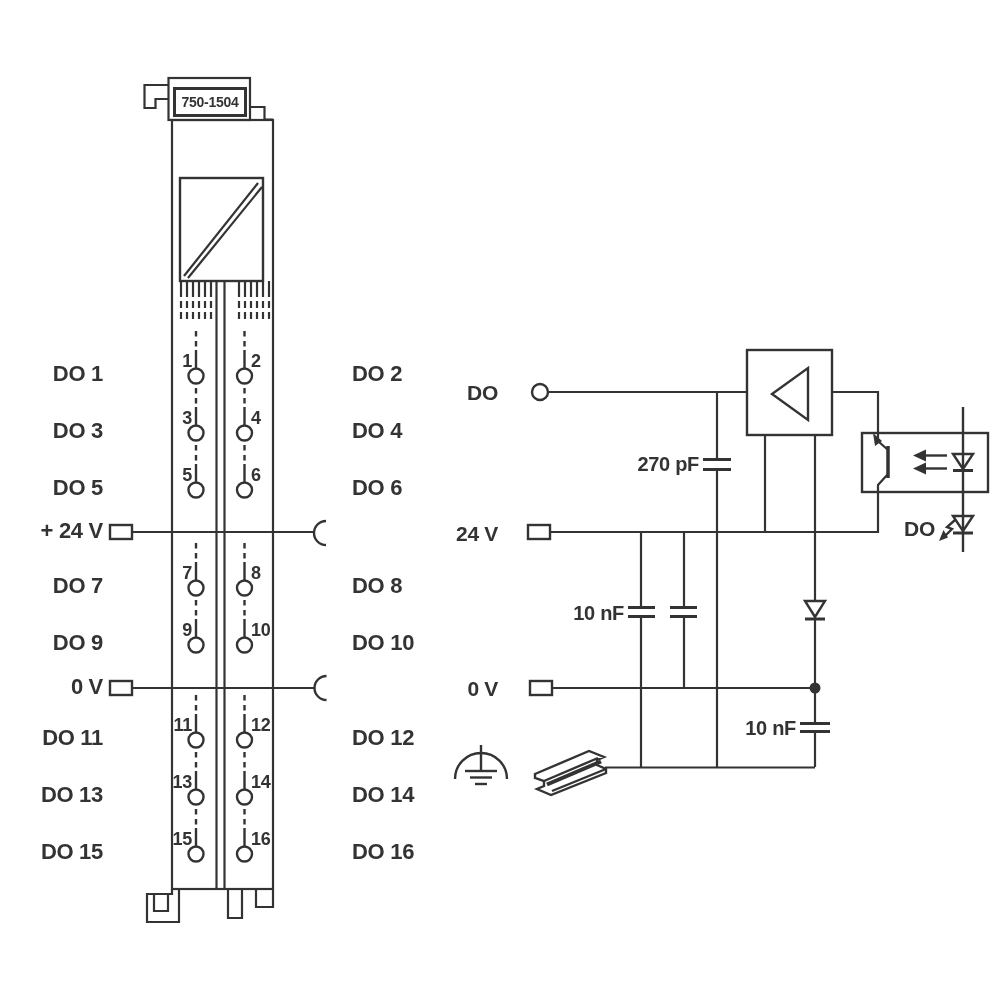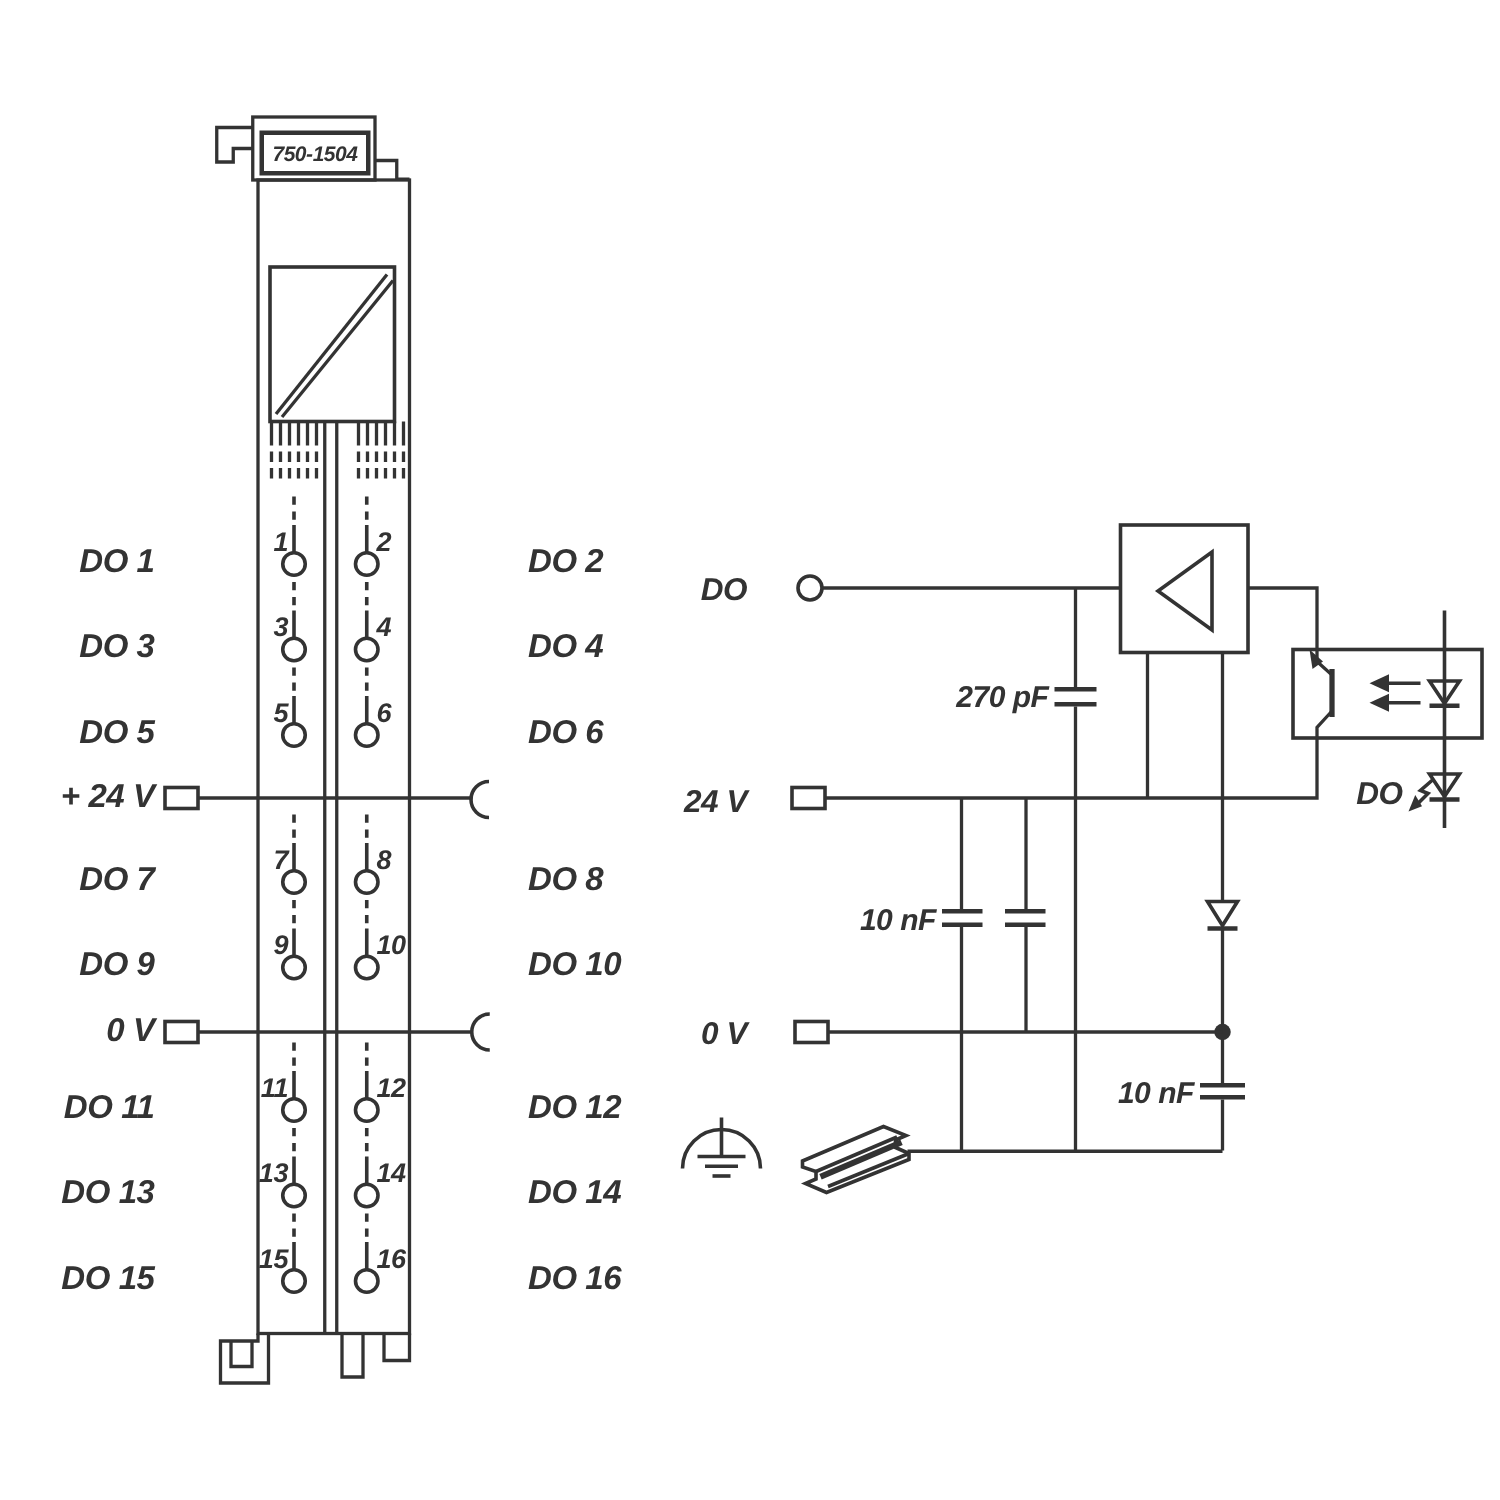--- a/index.html
+++ b/index.html
@@ -1,17 +1,17 @@
 <!DOCTYPE html>
 <html style="--ink: #333333; --bg: #ffffff;"><head>
 <meta charset="utf-8">
 <style>
   :root{ --ink:#333333; --bg:#ffffff; }
   html,body{margin:0;padding:0;background:var(--bg);}
-  .stage{width:1000px;height:1000px;background:var(--bg);font-style:italic;}
+  .stage{width:1000px;height:1000px;background:var(--bg);}
   svg{display:block;}
   text{fill:var(--ink);font-family:"Liberation Sans",sans-serif;font-weight:700;letter-spacing:-0.3px;}
   .t22{font-size:22px}.t21{font-size:21px}.t20{font-size:20px}.t18{font-size:18px}.t14{font-size:14px}
   .w{stroke:var(--ink);stroke-width:2.2;fill:none;stroke-linejoin:miter}
   .w24{stroke:var(--ink);stroke-width:2.4;fill:none}
   .w3{stroke:var(--ink);stroke-width:3;fill:none}
   .w35{stroke:var(--ink);stroke-width:3.5;fill:none}
   .ink{fill:var(--ink);stroke:none}
   .white{fill:#ffffff}
 </style>

